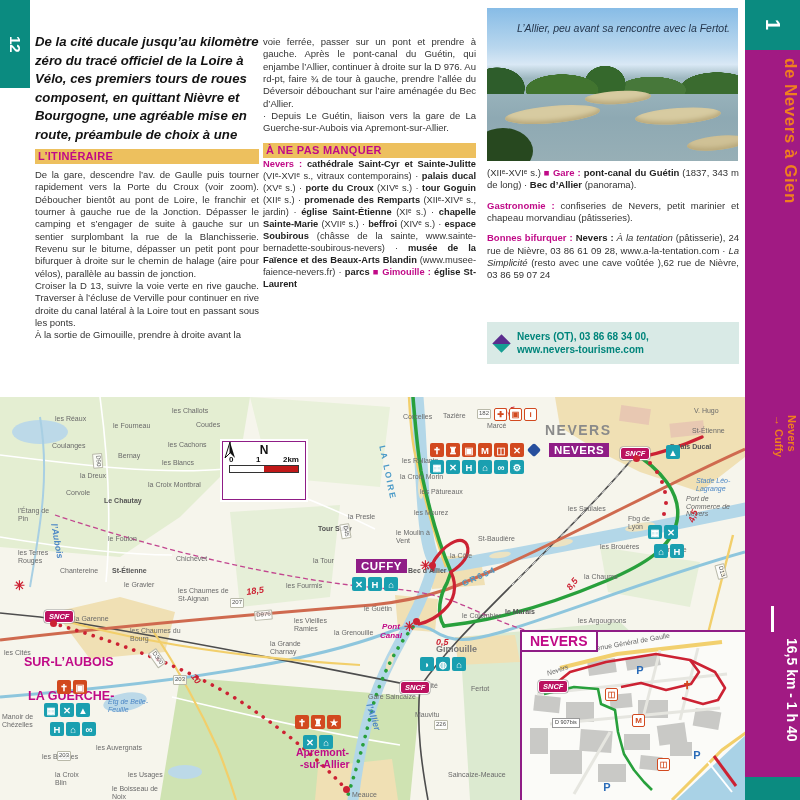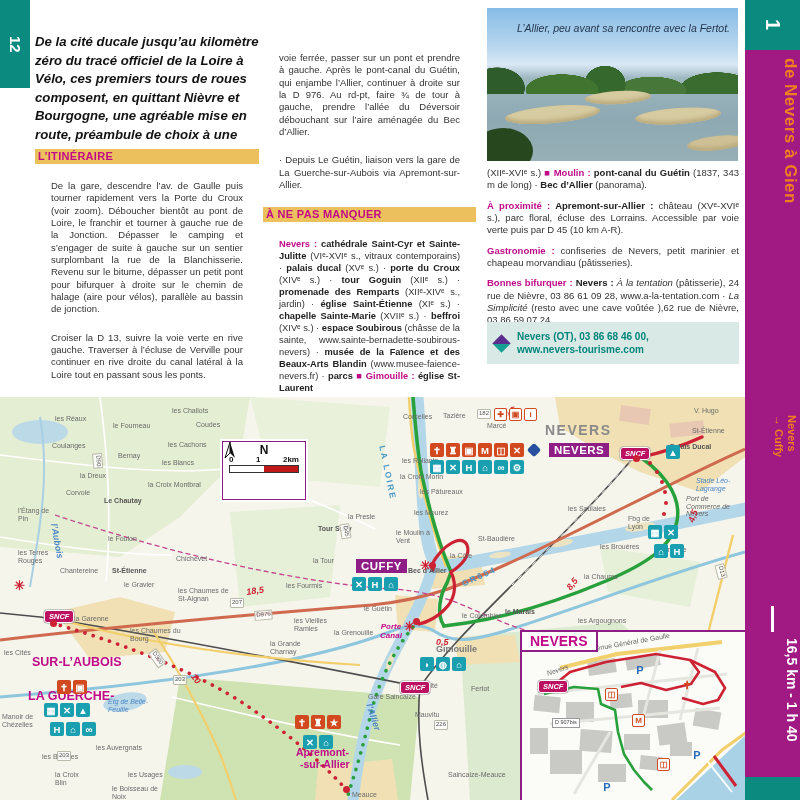--- a/index.html
+++ b/index.html
@@ -32,21 +32,21 @@
   .sb-dir b{display:block;font-weight:bold;}
   .sb-stats{position:absolute;left:745px;top:638px;width:55px;writing-mode:vertical-rl;
     color:#fff;font-weight:bold;font-size:14px;display:flex;justify-content:center;}
   .sb-tick{position:absolute;left:771px;top:606px;width:2.5px;height:26px;background:#fff;}
   
   .intro{position:absolute;left:35px;top:33px;width:224px;font-style:italic;font-weight:bold;
     font-size:13.2px;line-height:18.6px;color:#121212;}
   .secbar{background:var(--yellowBar);color:var(--magentaText);font-weight:bold;font-size:11px;
     padding:1px 3px;height:13px;line-height:13px;letter-spacing:.3px;}
   .col{position:absolute;font-size:9.5px;line-height:12.35px;color:var(--body);text-align:justify;}
-  .col p{margin:16px;}
+  .col p{margin:0;}
   .col1{left:35px;top:149px;width:224px;}
   .col1 .txt{margin-top:5px;}
   .col2{left:263px;top:36px;width:213px;}
   .col3{left:487px;top:167px;width:252px;}
   .vtitle{color:var(--magentaText);font-weight:bold;font-size:10px;margin:6px 0 2px;}
   .sg-b{font-weight:bold;color:#222;}
   .sg-m{font-weight:bold;color:var(--magentaText);}
   .sg-i{font-style:italic;}
   .mt6{margin-top:6px;} .mt8{margin-top:8px;}
   .col3 p{margin:0 0 8px;}
@@ -157,30 +157,29 @@
     <div class="trees"></div>
     <div class="sand s1"></div>
     <div class="sand s2"></div>
     <div class="sand s3"></div>
     <div class="sand s4"></div>
     <div class="bush"></div>
     <div class="caption">L’Allier, peu avant sa rencontre avec la Fertot.</div>
   </div>
 
   <div class="col col3">
-    <p><span class="sg-n">(XIIᵉ-XVIᵉ s.) </span><span class="sg-m">■ </span><span class="sg-m">Moulin : </span><span class="sg-b">pont-canal du Guétin </span><span class="sg-n">(1837, 343 m de long) · </span><span class="sg-b">Bec d’Allier </span><span class="sg-n">(panorama).</span></p>
-    <p><span class="sg-m">À proximité : </span><span class="sg-b">Apremont-sur-Allier : </span><span class="sg-n">château (XVᵉ-XVIᵉ s.), parc floral, écluse des Lorrains. Accessible par voie verte puis par D 45 (10 km A-R).</span></p>
+    <p><span class="sg-n">(XIIᵉ-XVIᵉ s.) </span><span class="sg-m">■ </span><span class="sg-m">Gare : </span><span class="sg-b">pont-canal du Guétin </span><span class="sg-n">(1837, 343 m de long) · </span><span class="sg-b">Bec d’Allier </span><span class="sg-n">(panorama).</span></p>
     <p><span class="sg-m">Gastronomie : </span><span class="sg-n">confiseries de Nevers, petit marinier et chapeau morvandiau (pâtisseries).</span></p>
     <p><span class="sg-m">Bonnes bifurquer : </span><span class="sg-b">Nevers : </span><span class="sg-i">À la tentation </span><span class="sg-n">(pâtisserie), 24 rue de Nièvre, 03 86 61 09 28, www.a-la-tentation.com · </span><span class="sg-i">La Simplicité </span><span class="sg-n">(resto avec une cave voûtée ),62 rue de Nièvre, 03 86 59 07 24</span></p>
   </div>
 
   <div class="infobox">
     <div class="otlogo"></div>
     <div class="infotxt">
-      <div>Nevers (OT), 03 86 68 46 00,</div>
+      <div>Nevers (OT), 03 86 68 34 00,</div>
       <div>www.nevers-tourisme.com</div>
     </div>
   </div>
 
   <div class="sb sb-teal-top">
       <span>1</span>
     </div>
   <div class="sb sb-mag"></div>
   <div class="sb sb-teal-bot"></div>
   <div class="sb-title">
@@ -247,25 +246,25 @@
       <path d="M702,40 C682,49 661,56 641,60" stroke="#cc2233" stroke-width="3.5" fill="none" stroke-linecap="round"></path>
       <path d="M451,175 C462,168 471,158 467,148 C462,138 448,146 439,157 C433,164 431,170 433,173" stroke="#cc2233" stroke-width="3.2" fill="none" stroke-linecap="round"></path>
       <path d="M451,175 C458,190 454,204 444,213 C437,220 428,225 419,227" stroke="#cc2233" stroke-width="3.2" fill="none" stroke-linecap="round"></path>
       <path d="M52,226 C128,248 198,276 246,308 C290,338 318,362 344,390" stroke="#cc2233" stroke-width="3.6" stroke-dasharray="0.1 8.5" stroke-linecap="round" fill="none"></path>
       <path d="M413,230 C395,252 381,280 372,312 C365,342 357,370 348,398" stroke="#28a03c" stroke-width="3.6" stroke-dasharray="0.1 8.5" stroke-linecap="round" fill="none"></path>
     </svg>
 
     <div id="map-labels">
         <div class="ml bigcity" style="left: 545px; top: 30px; position: absolute;">NEVERS</div>
         <div class="ml city" style="left: 28px; top: 248px; position: absolute; margin-top: 48px;">LA GUERCHE-</div>
-        <div class="ml city" style="left: 32px; top: 262px; position: absolute;">SUR-L’AUBOIS</div>
+        <div class="ml city" style="left: 24px; top: 262px; position: absolute;">SUR-L’AUBOIS</div>
         <div class="ml city2" style="left: 296px; top: 352px; position: absolute;">Apremont-</div>
         <div class="ml city2" style="left: 300px; top: 364px; position: absolute;">-sur-Allier</div>
         <div class="ml vill" style="left: 436px; top: 249px; position: absolute;">Gimouille</div>
-        <div class="ml pont" style="left: 376px; top: 226px; position: absolute; width: 30px; white-space: normal;">Porte Canal</div>
+        <div class="ml pont" style="left: 376px; top: 226px; position: absolute; width: 30px; white-space: normal;">Pont Canal</div>
         <div class="ml wtr-caps" style="left: 385px; top: 48px; position: absolute; transform: rotate(78deg);">LA LOIRE</div>
         <div class="ml wtr" style="left: 372px; top: 306px; position: absolute; transform: rotate(72deg);">l’Allier</div>
         <div class="ml wtr" style="left: 57px; top: 126px; position: absolute; transform: rotate(80deg);">l’Aubois</div>
         <div class="ml wtr-caps" style="left: 461px; top: 184px; position: absolute; transform: rotate(-24deg);">GR654</div>
         <div class="ml ham-b" style="left: 408px; top: 170px; position: absolute;">Bec d’Allier</div>
         <div class="ml " style="left: 55px; top: 18px; position: absolute;">les Réaux</div>
         <div class="ml " style="left: 113px; top: 25px; position: absolute;">le Fourneau</div>
         <div class="ml " style="left: 52px; top: 45px; position: absolute;">Coulanges</div>
         <div class="ml " style="left: 118px; top: 55px; position: absolute;">Bernay</div>
         <div class="ml " style="left: 80px; top: 75px; position: absolute;">la Dreux</div>

